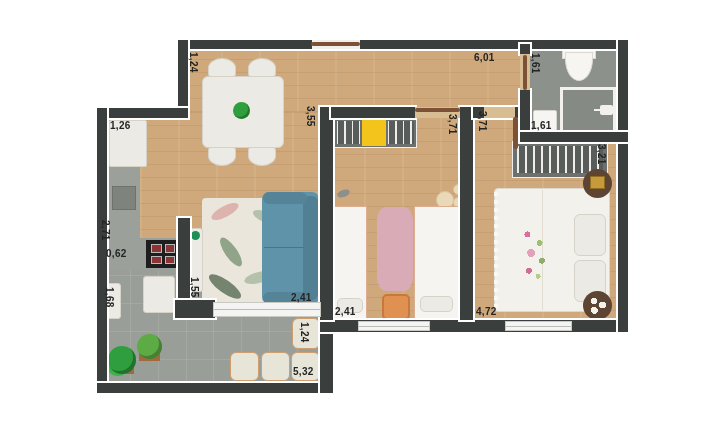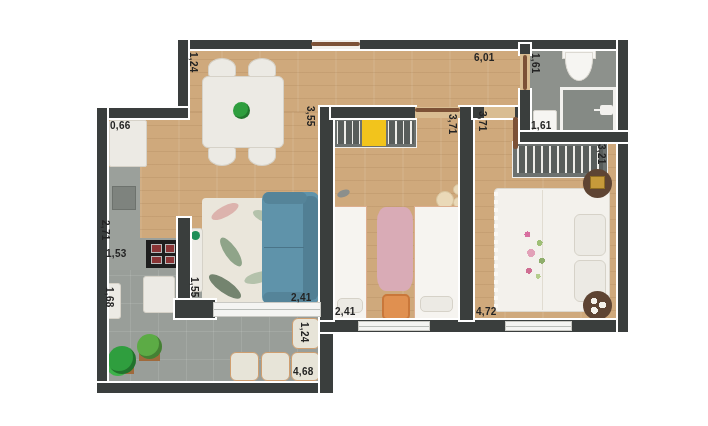--- a/index.html
+++ b/index.html
@@ -171,31 +171,31 @@
       <i></i>
     </div>
   <div class="abs window" style="left:358px;top:321px;width:72px;height:10px;">
       <i></i>
     </div>
   <div class="abs window" style="left:505px;top:321px;width:67px;height:10px;">
       <i></i>
     </div>
 
   <div class="abs dim v" style="left:188px;top:52px;">1,24</div>
-  <div class="abs dim" style="left:110px;top:121px;">0,66</div>
+  <div class="abs dim" style="left:110px;top:121px;">1,26</div>
   <div class="abs dim v" style="left:305px;top:106px;">3,55</div>
   <div class="abs dim" style="left:474px;top:53px;">6,01</div>
   <div class="abs dim v" style="left:530px;top:53px;">1,61</div>
   <div class="abs dim" style="left:531px;top:121px;">1,61</div>
   <div class="abs dim v" style="left:447px;top:114px;">3,71</div>
   <div class="abs dim v" style="left:477px;top:111px;">3,71</div>
   <div class="abs dim v" style="left:596px;top:144px;">3,21</div>
   <div class="abs dim v" style="left:100px;top:220px;">2,71</div>
-  <div class="abs dim" style="left:106px;top:249px;">1,53</div>
+  <div class="abs dim" style="left:106px;top:249px;">0,62</div>
   <div class="abs dim v" style="left:189px;top:277px;">1,55</div>
   <div class="abs dim" style="left:291px;top:293px;">2,41</div>
   <div class="abs dim" style="left:335px;top:307px;">2,41</div>
   <div class="abs dim" style="left:476px;top:307px;">4,72</div>
   <div class="abs dim v" style="left:104px;top:287px;">1,68</div>
   <div class="abs dim v" style="left:299px;top:322px;">1,24</div>
-  <div class="abs dim" style="left:293px;top:367px;">4,68</div>
+  <div class="abs dim" style="left:293px;top:367px;">5,32</div>
 
 </div>
 
 </body></html>

